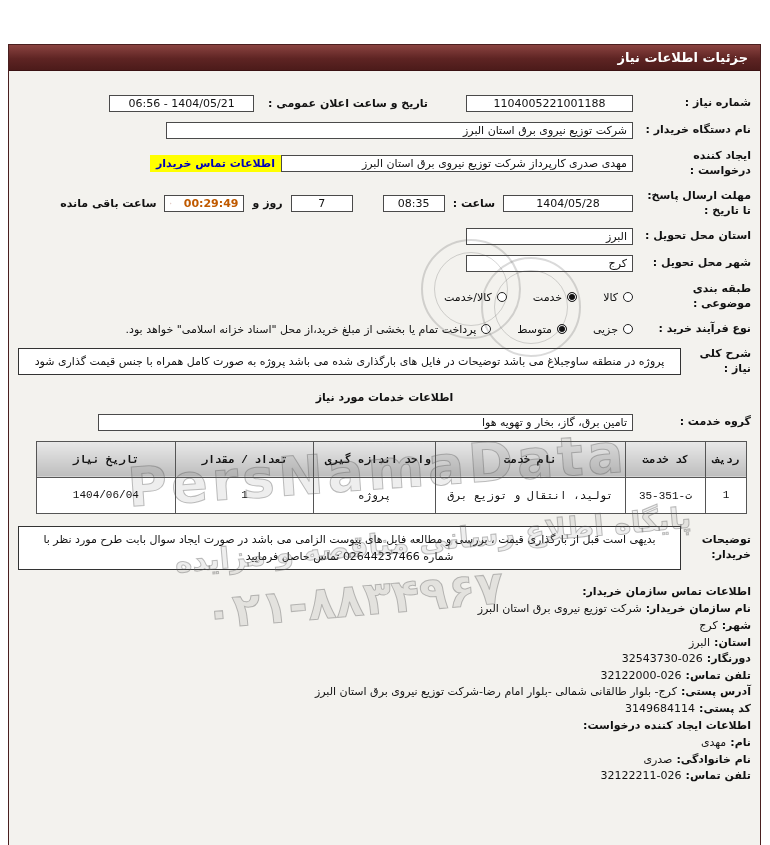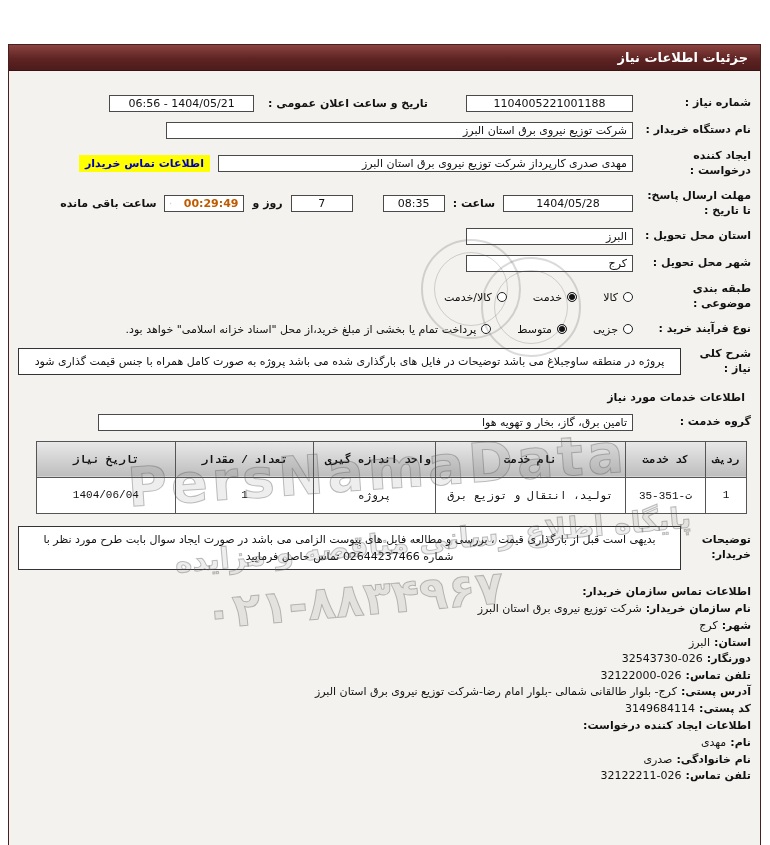--- a/index.html
+++ b/index.html
@@ -28,43 +28,43 @@
   .frow { display:flex; align-items:center; margin-bottom:10px; position:relative; }
   .flabel { width:118px; flex:none; font-weight:bold; padding-left:6px; line-height:1.35; }
   .box {
     background:#fff; border:1px solid #4a4a4a; min-height:17px;
     display:flex; align-items:center; padding:1px 5px;
   }
   .box.c { justify-content:center; }
   .w-need   { width:167px;align-items:center; }
   .w-ann    { width:145px; }
   .w-org    { width:467px; }
-  .w-creator{ width:415px; }
+  .w-creator{ width:352px; }
   .w-date   { width:130px; }
   .w-time   { width:62px; }
   .w-days   { width:62px; margin-right:30px; }
   .w-count  { width:80px; color:#c05a00; font-weight:bold; gap:12px; }
   .midlabel { font-weight:bold; margin:0 38px 0 14px; }
   .inlabel  { font-weight:bold; margin:0 8px; }
   .ylink {
     background:#ffff00; color:#0000bb; font-weight:bold;
-    padding:2px 6px; margin-right:8px; cursor:pointer; white-space:nowrap;
+    padding:2px 6px; margin-right:0; cursor:pointer; white-space:nowrap;
   }
   .opts { display:flex; align-items:center; }
   .opt  { display:flex; align-items:center; margin-left:26px; cursor:pointer; }
   .radio{
     width:10px; height:10px; border:1px solid #222; border-radius:50%;
     background:#fff; display:inline-block; margin-left:5px; flex:none;
   }
   .radio.on { background:#111; box-shadow:inset 0 0 0 1px #fff; }
   .bigbox {
     flex:1; background:#fff; border:1px solid #333; text-align:center;
     padding:4px 8px; line-height:1.55;
   }
-  .sec-title { font-weight:bold; margin:14px 6px 10px; }
+  .sec-title { font-weight:bold; margin:14px 19px 10px;text-align:center; }
   table.svc {
     border-collapse:collapse; width:97%; margin:2px 4px 12px; background:#fff;
   }
   table.svc th, table.svc td { border:1px solid #555; padding:11px 4px; text-align:center;font-family:Liberation Mono, monospace; }
   table.svc th {
     background:linear-gradient(180deg,#e9e9e9,#bdbdbd); font-weight:bold;
   }
   td.ra { text-align:right; }
   .contact { margin-top:14px; line-height:1.42; }
   .cline { margin-bottom:1px; }

